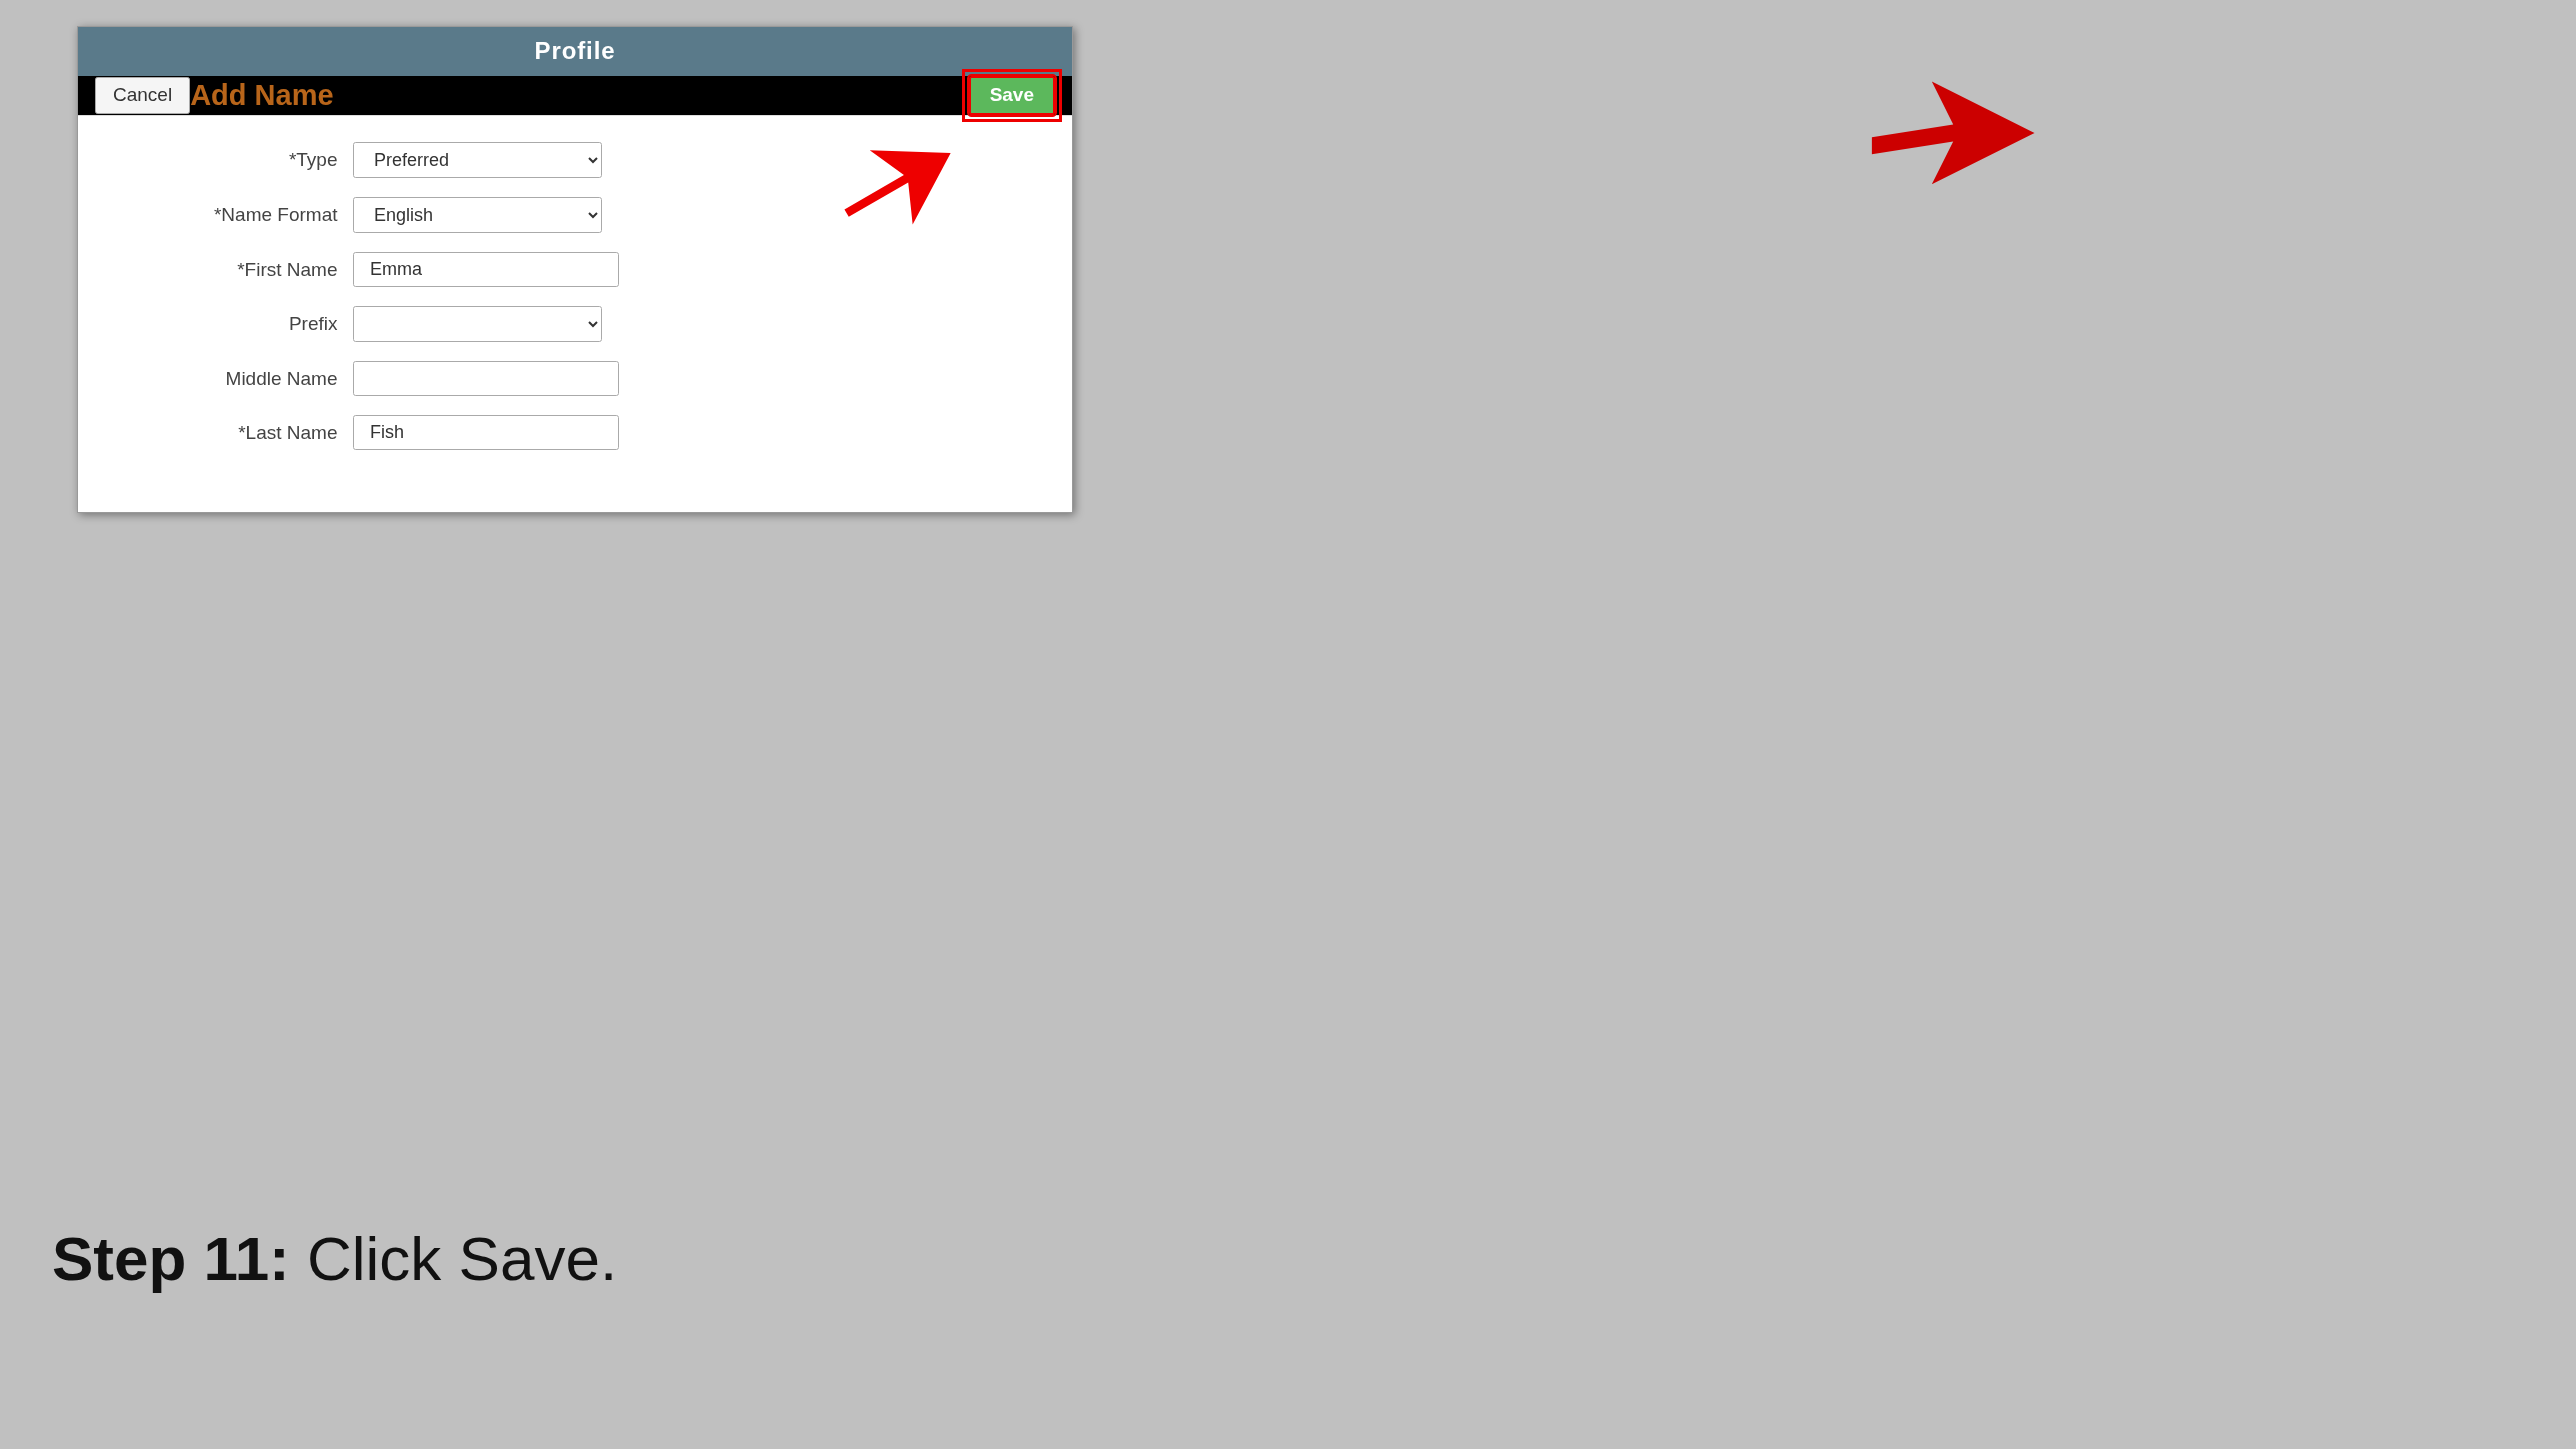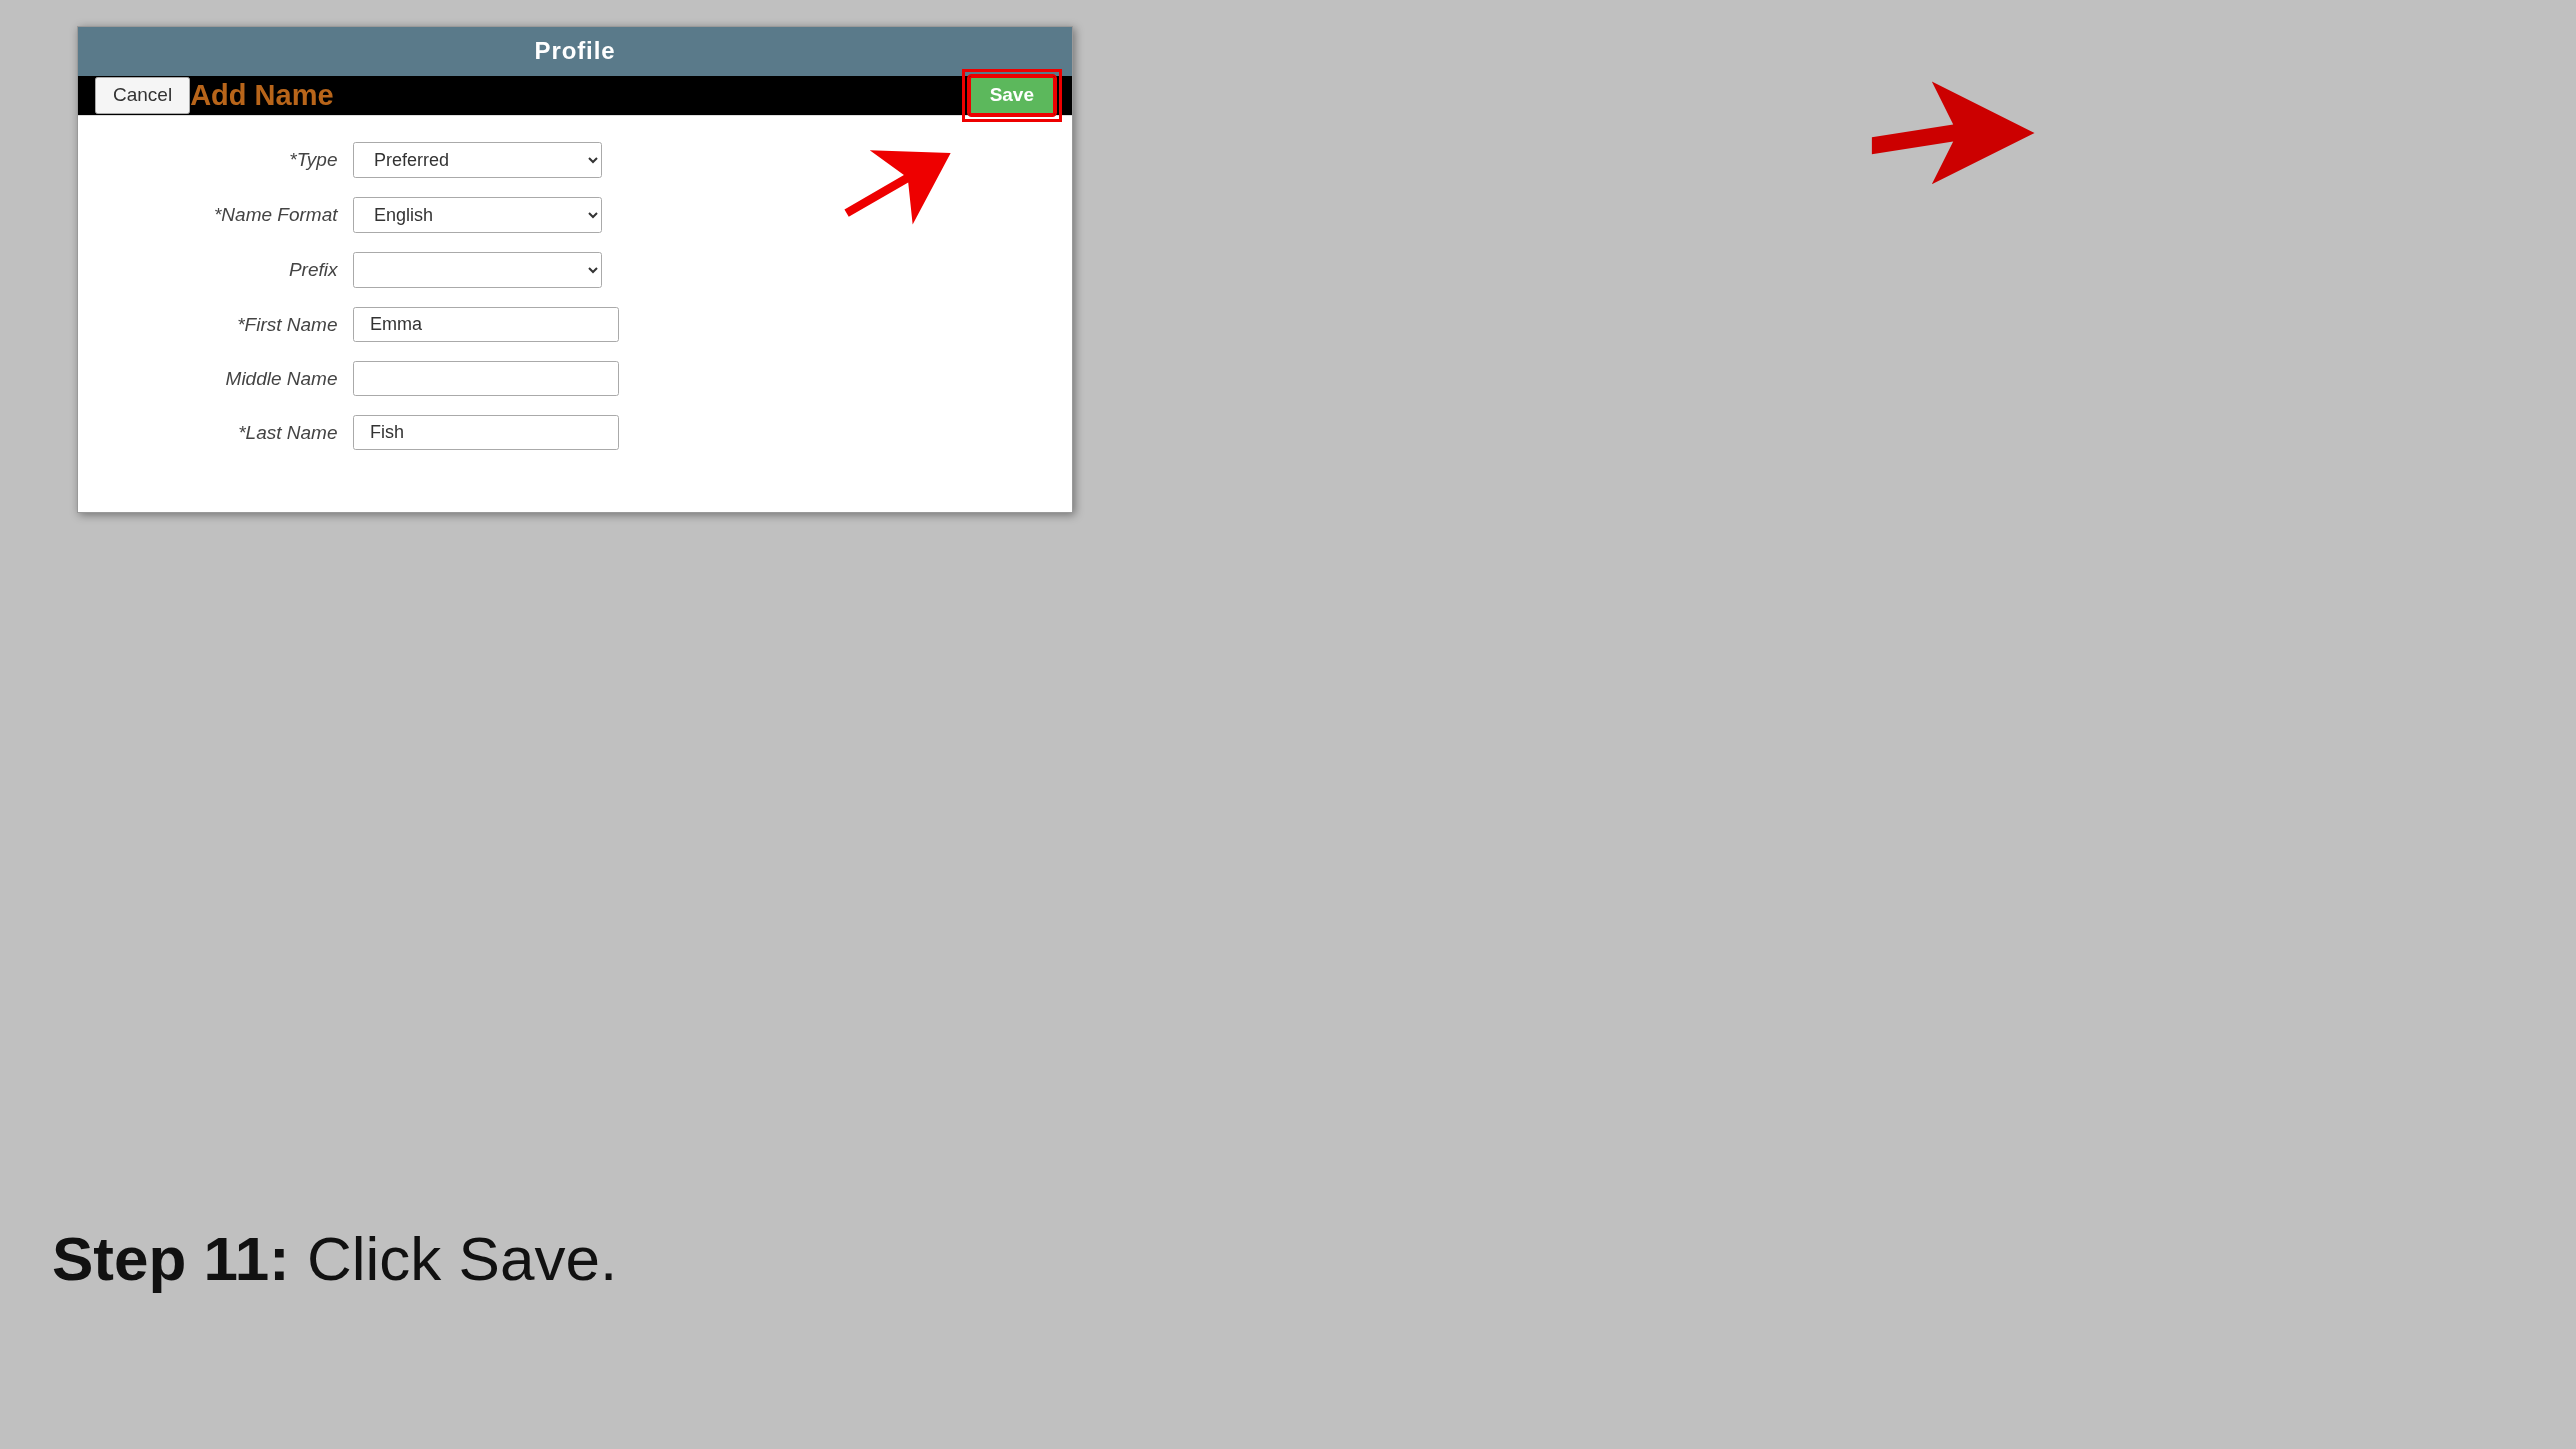--- a/index.html
+++ b/index.html
@@ -112,21 +112,20 @@
       margin-bottom: 19px;
     }
 
     .form-label {
       text-align: right;
       width: 223px;
       font-size: 19px;
       color: #444;
       padding-right: 15.5px;
       flex-shrink: 0;
-      font-style: italic;
     }
 
     select, input[type="text"] {
       font-size: 18px;
       padding: 6px 16px;
       border: 0.9px solid #aaa;
       border-radius: 2.6px;
       background: #fff;
       color: #333;
     }
@@ -223,36 +222,36 @@
       <div class="form-row">
         <label class="form-label">*Name Format</label>
         <select>
           <option value="English" selected="">English</option>
           <option value="Chinese">Chinese</option>
           <option value="Japanese">Japanese</option>
         </select>
       </div>
 
       <div class="form-row">
+        <label class="form-label">*First Name</label>
+        <input type="text" value="Emma" style="">
+      </div>
+
+      <div class="form-row">
         <label class="form-label">Prefix</label>
         <select>
           <option value="" selected=""></option>
           <option value="Mr.">Mr.</option>
           <option value="Ms.">Ms.</option>
           <option value="Mrs.">Mrs.</option>
           <option value="Dr.">Dr.</option>
         </select>
       </div>
 
       <div class="form-row">
-        <label class="form-label">*First Name</label>
-        <input type="text" value="Emma" style="">
-      </div>
-
-      <div class="form-row">
         <label class="form-label">Middle Name</label>
         <input type="text" value="" style="">
       </div>
 
       <div class="form-row">
         <label class="form-label">*Last Name</label>
         <input type="text" value="Fish" style="">
       </div>
 
 

